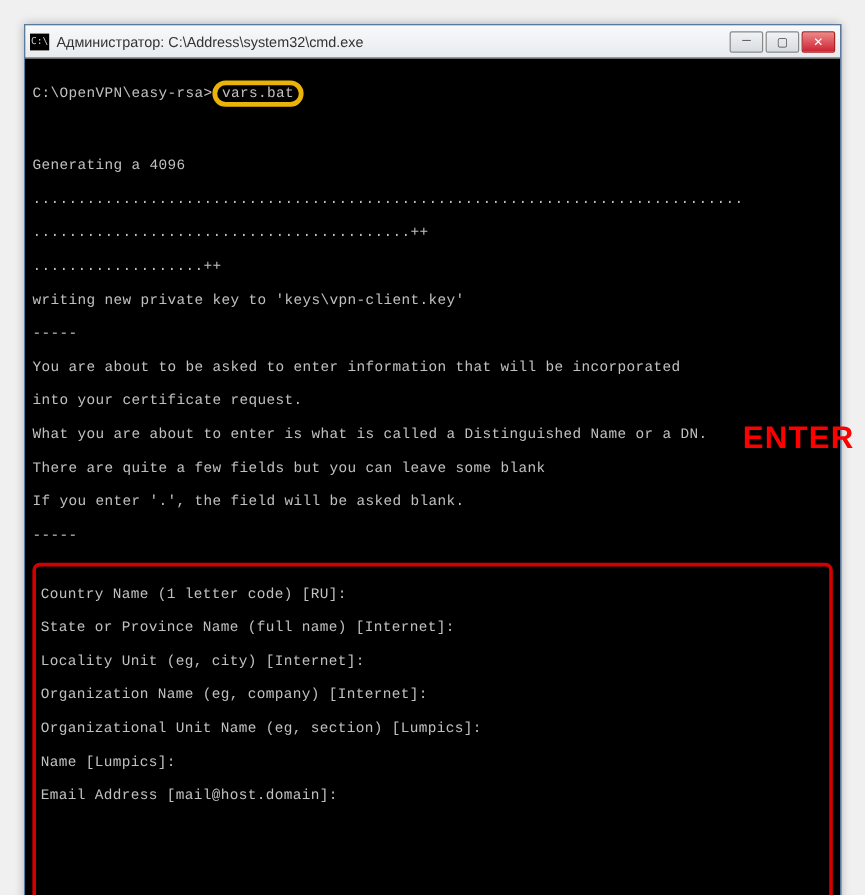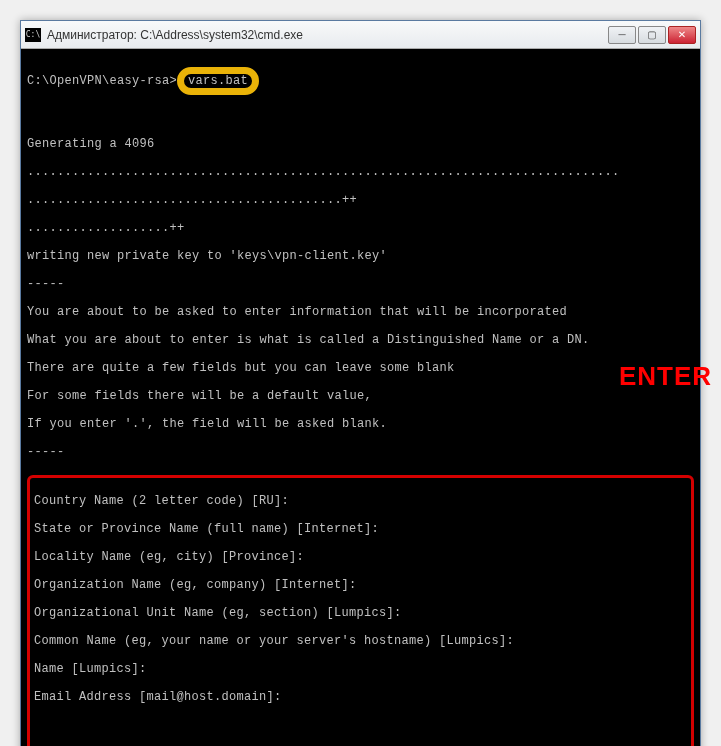--- a/index.html
+++ b/index.html
@@ -74,36 +74,36 @@
       font-size: 12px;
       line-height: 14px;
       padding: 4px 6px;
       min-height: 680px;
       white-space: pre;
       position: relative;
       letter-spacing: 0.3px;
     }
     .terminal-line { white-space: pre; }
     .highlight-box {
-      border: 7px solid #eab308;
+      border: 4px solid #eab308;
       border-radius: 14px;
       padding: 0 4px;
       display: inline-block;
     }
     .big-box {
       border: 3px solid #d40000;
       border-radius: 6px;
       padding: 2px 4px;
       display: block;
       margin: 2px 0;
     }
     .enter-label {
       position: absolute;
       right: -12px;
-      top: 320px;
+      top: 308px;
       color: #ff0000;
       font-family: Arial, sans-serif;
       font-size: 26px;
       font-weight: bold;
       letter-spacing: 1px;
     }
   </style>
 </head>
 <body>
 
@@ -121,32 +121,31 @@
   <div class="terminal">
 <div class="terminal-line"><span>C:\OpenVPN\easy-rsa&gt;</span><span class="highlight-box">vars.bat</span></div>
 <div class="terminal-line">&nbsp;</div>
 <div class="terminal-line">Generating a 4096 </div>
 <div class="terminal-line">...............................................................................</div>
 <div class="terminal-line">..........................................++</div>
 <div class="terminal-line">...................++</div>
 <div class="terminal-line">writing new private key to 'keys\vpn-client.key'</div>
 <div class="terminal-line">-----</div>
 <div class="terminal-line">You are about to be asked to enter information that will be incorporated</div>
+<div class="terminal-line">into your certificate request.</div>
 <div class="terminal-line">What you are about to enter is what is called a Distinguished Name or a DN.</div>
 <div class="terminal-line">There are quite a few fields but you can leave some blank</div>
-<div class="terminal-line">For some fields there will be a default value,</div>
 <div class="terminal-line">If you enter '.', the field will be asked blank.</div>
 <div class="terminal-line">-----</div>
 <div class="big-box">
-<div class="terminal-line">Country Name (2 letter code) [RU]:</div>
+<div class="terminal-line">Country Name (1 letter code) [RU]:</div>
 <div class="terminal-line">State or Province Name (full name) [Internet]:</div>
-<div class="terminal-line">Locality Name (eg, city) [Province]:</div>
+<div class="terminal-line">Locality Unit (eg, city) [Internet]:</div>
 <div class="terminal-line">Organization Name (eg, company) [Internet]:</div>
 <div class="terminal-line">Organizational Unit Name (eg, section) [Lumpics]:</div>
-<div class="terminal-line">Common Name (eg, your name or your server's hostname) [Lumpics]:</div>
 <div class="terminal-line">Name [Lumpics]:</div>
 <div class="terminal-line">Email Address [mail@host.domain]:</div>
 
 
 
 
 
 </div>
 
 

